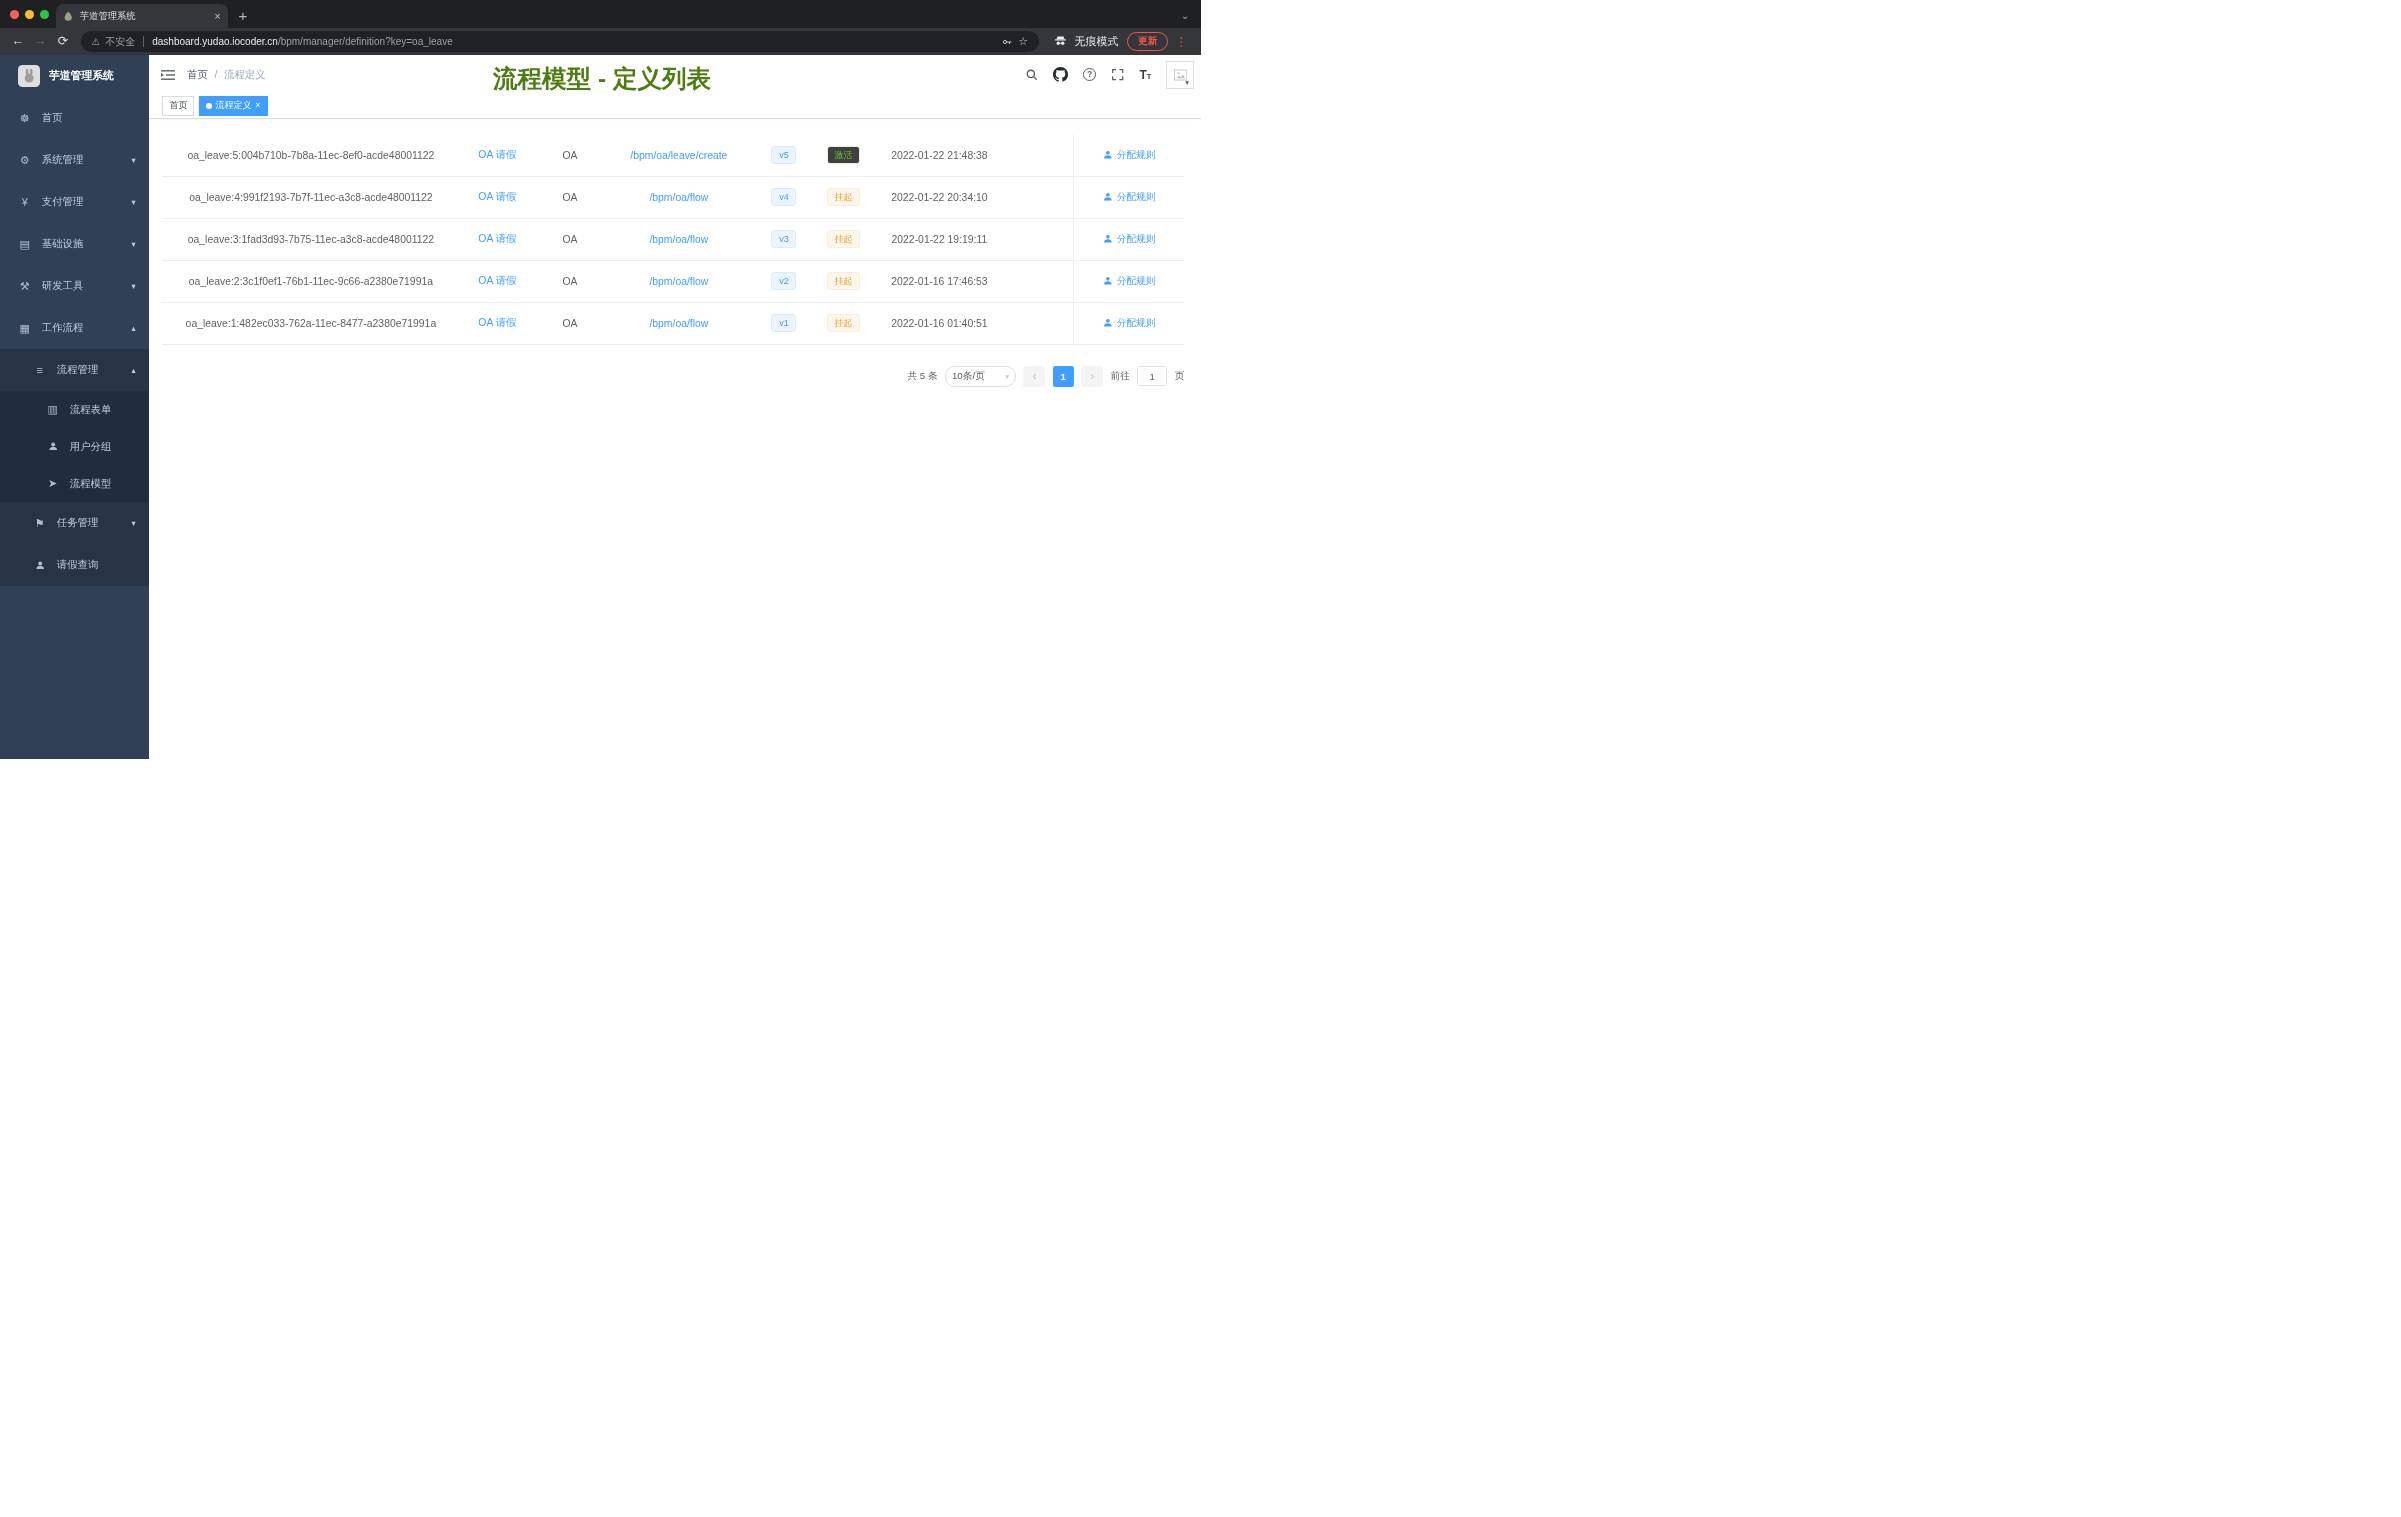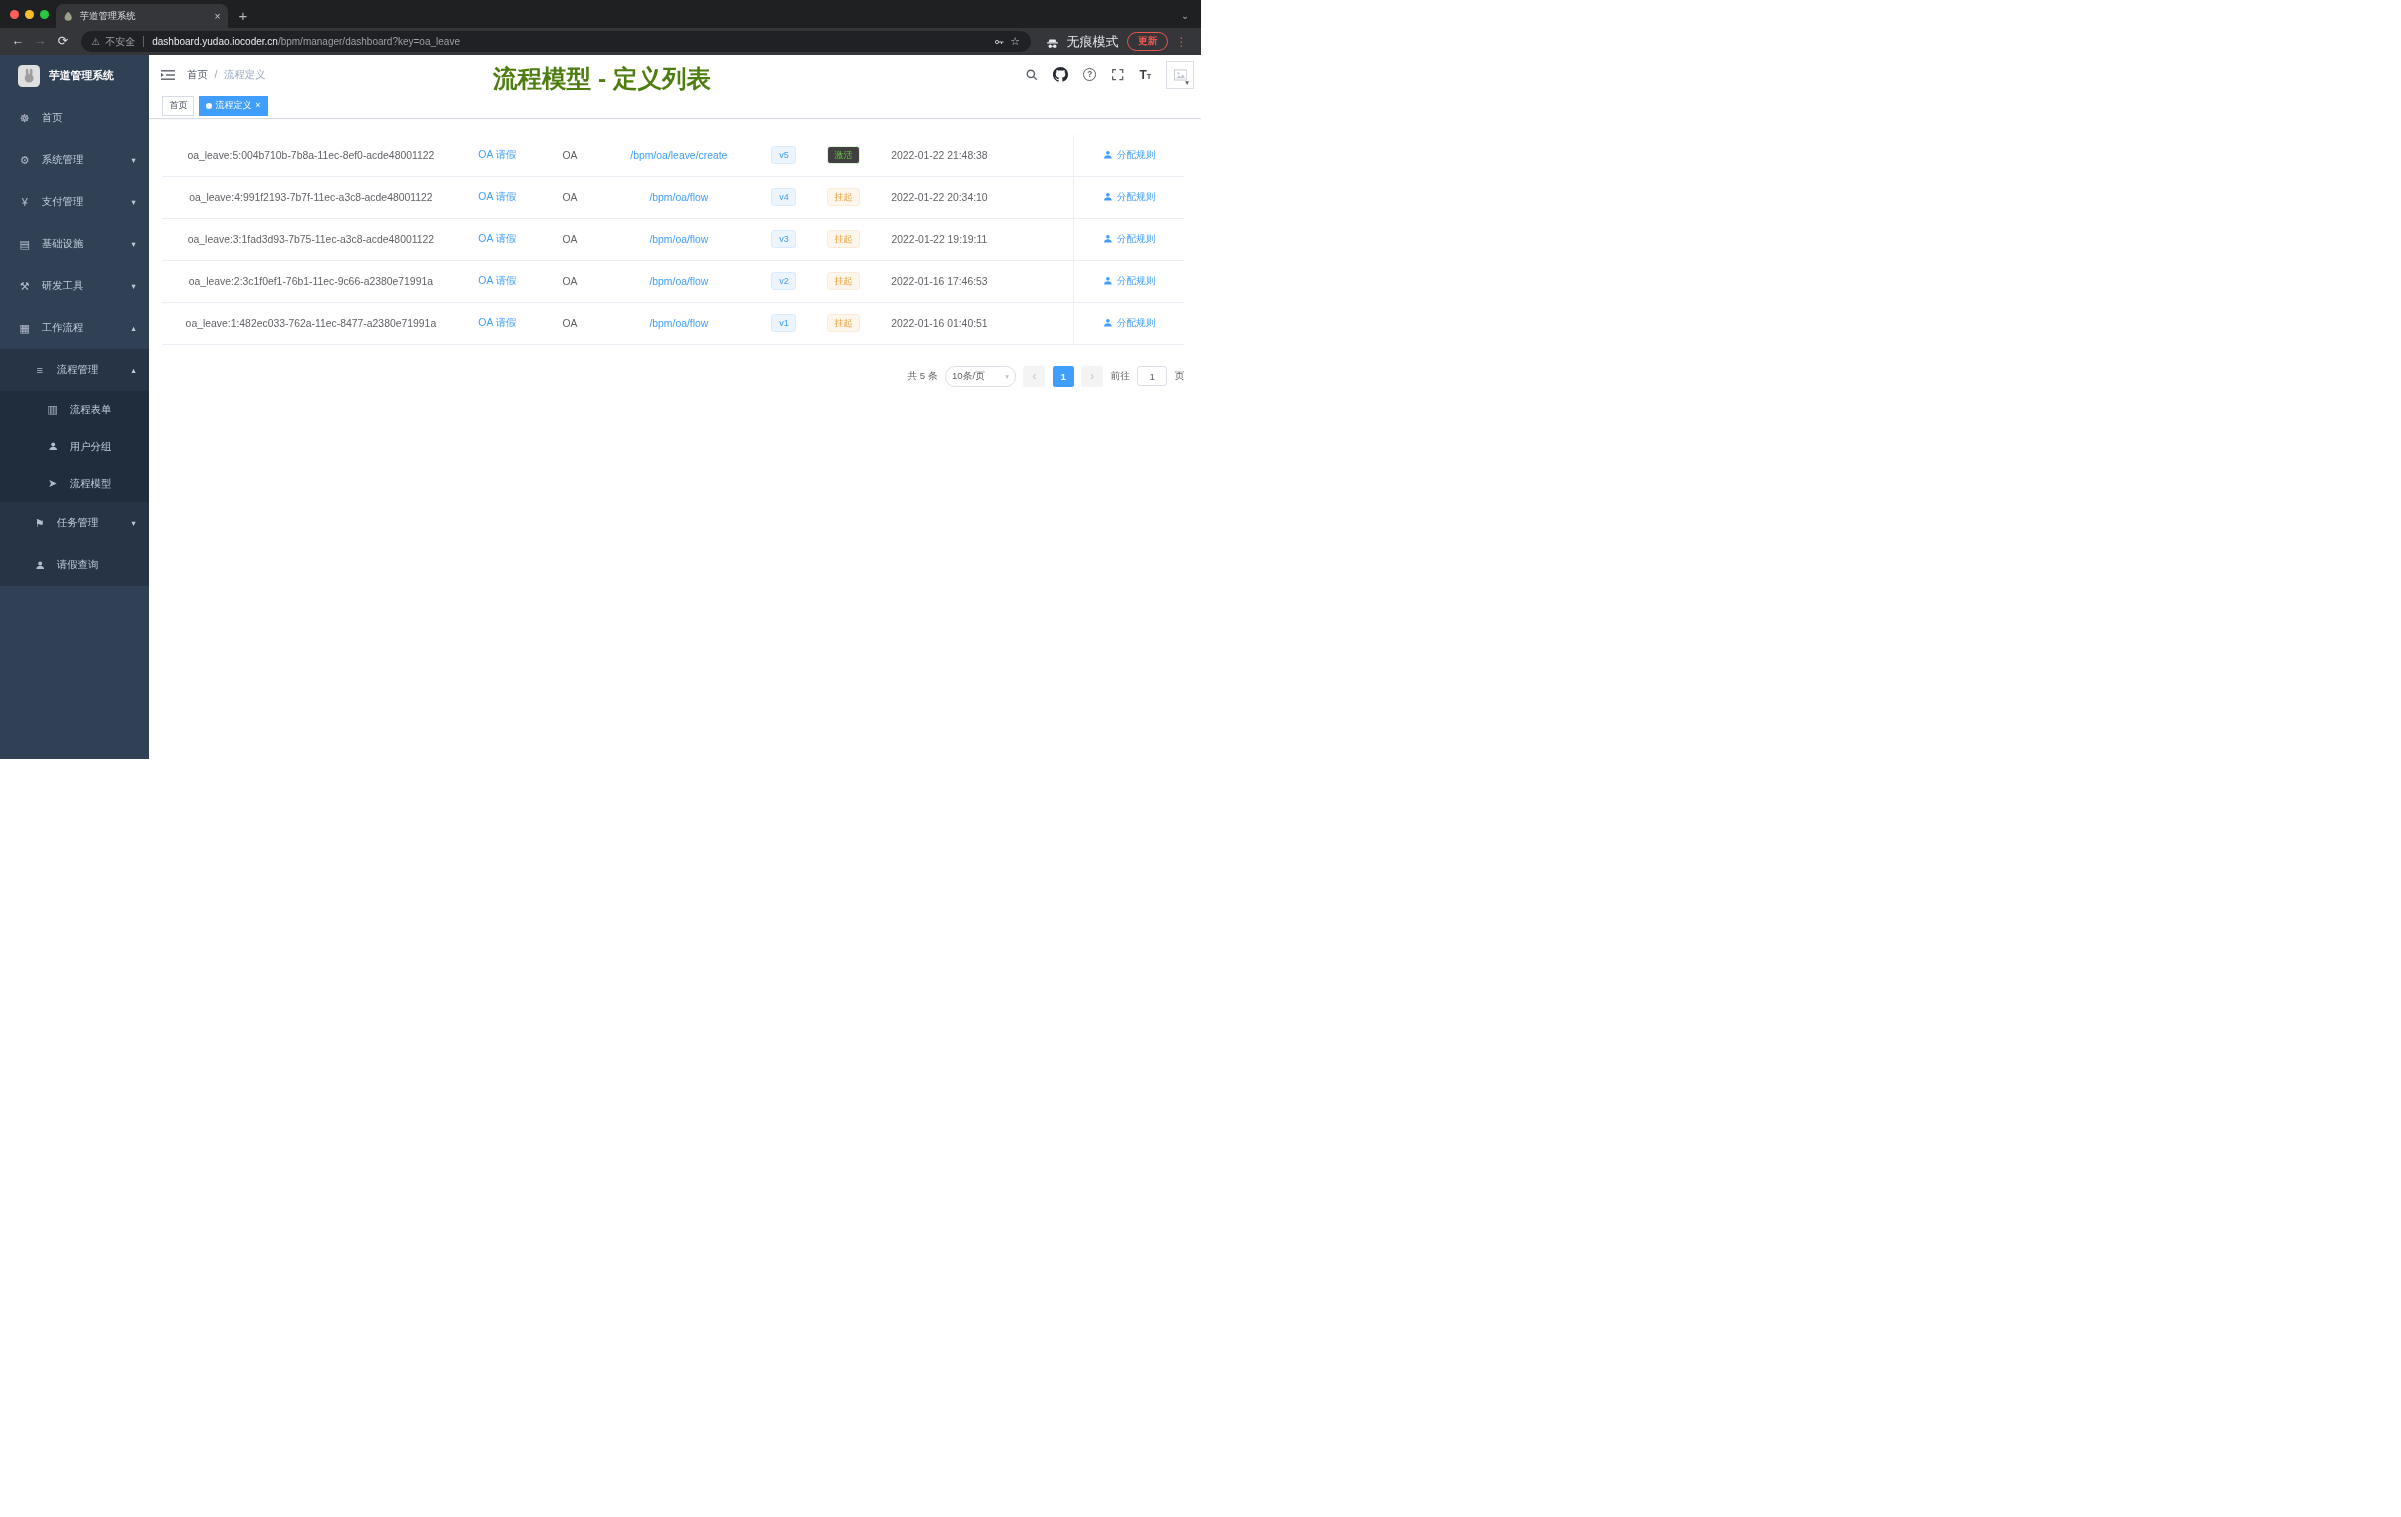--- a/index.html
+++ b/index.html
@@ -22,21 +22,21 @@
   .nav-btn { width:21px; text-align:center; color:#dfe1e5; font-size:12.6px; line-height:1; }
   .nav-btn.disabled { color:#6e7175; }
   .omnibox { flex:1; height:21px; background:#202124; border-radius:10.4px; margin:0 6px; display:flex;
              align-items:center; padding:0 10.4px; gap:5.2px; color:#9aa0a6; font-size:10px; }
   .warn-glyph { font-size:9.7px; color:#9aa0a6; }
   .omni-sep { width:0.7px; height:10.4px; background:#5f6368; margin:0 3px; }
   .url-host { color:#e8eaed; }
   .url-path { color:#9aa0a6; }
   .omni-spacer { flex:1; }
   .star { color:#c4c7c5; font-size:11px; }
-  .incognito { display:flex; align-items:flex-end; gap:6px; color:#e8eaed; font-size:13px; margin:0 7.4px; }
+  .incognito { display:flex; align-items:flex-start; gap:6px; color:#e8eaed; font-size:11px; margin:0 7.4px; }
   .update-pill { border:1.1px solid #e9564f; color:#e9564f; border-radius:10.4px; padding:2.2px 9.7px;
                  font-size:9.7px; font-weight:700; }
   .kebab { color:#e9564f; font-size:12px; margin:0 6px 0 6px; letter-spacing:0; }
 
   
   .app { display:flex; height:704px; }
 
   .sidebar { width:149px; background:#304156; color:#bfcbd9; flex-shrink:0; }
   .logo { height:42px; display:flex; align-items:center; padding-left:18px; gap:9px; cursor:pointer; }
   .avatar { width:22px; height:22px; border-radius:4.5px; background:#dfdfdf; display:flex;
@@ -131,21 +131,21 @@
     <span class="tabsearch">⌄</span>
   </div>
   <div class="toolbar">
     <span class="nav-btn">←</span>
     <span class="nav-btn disabled">→</span>
     <span class="nav-btn">⟳</span>
     <div class="omnibox">
       <span class="warn-glyph">⚠</span>
       <span>不安全</span>
       <span class="omni-sep"></span>
-      <span><span class="url-host">dashboard.yudao.iocoder.cn</span><span class="url-path">/bpm/manager/dashboard?key=oa_leave</span></span>
+      <span><span class="url-host">dashboard.yudao.iocoder.cn</span><span class="url-path">/bpm/manager/definition?key=oa_leave</span></span>
       <span class="omni-spacer"></span>
       <span>
         <svg width="12" height="12" viewBox="0 0 24 24">
             <circle cx="8" cy="12" r="3.2" fill="none" stroke="#c4c7c5" stroke-width="2"></circle>
             <path d="M11 11h10v2h-3v3h-2v-3h-5z" fill="#c4c7c5"></path>
           </svg>
       </span>
       <span class="star">☆</span>
     </div>
     <div class="incognito">

